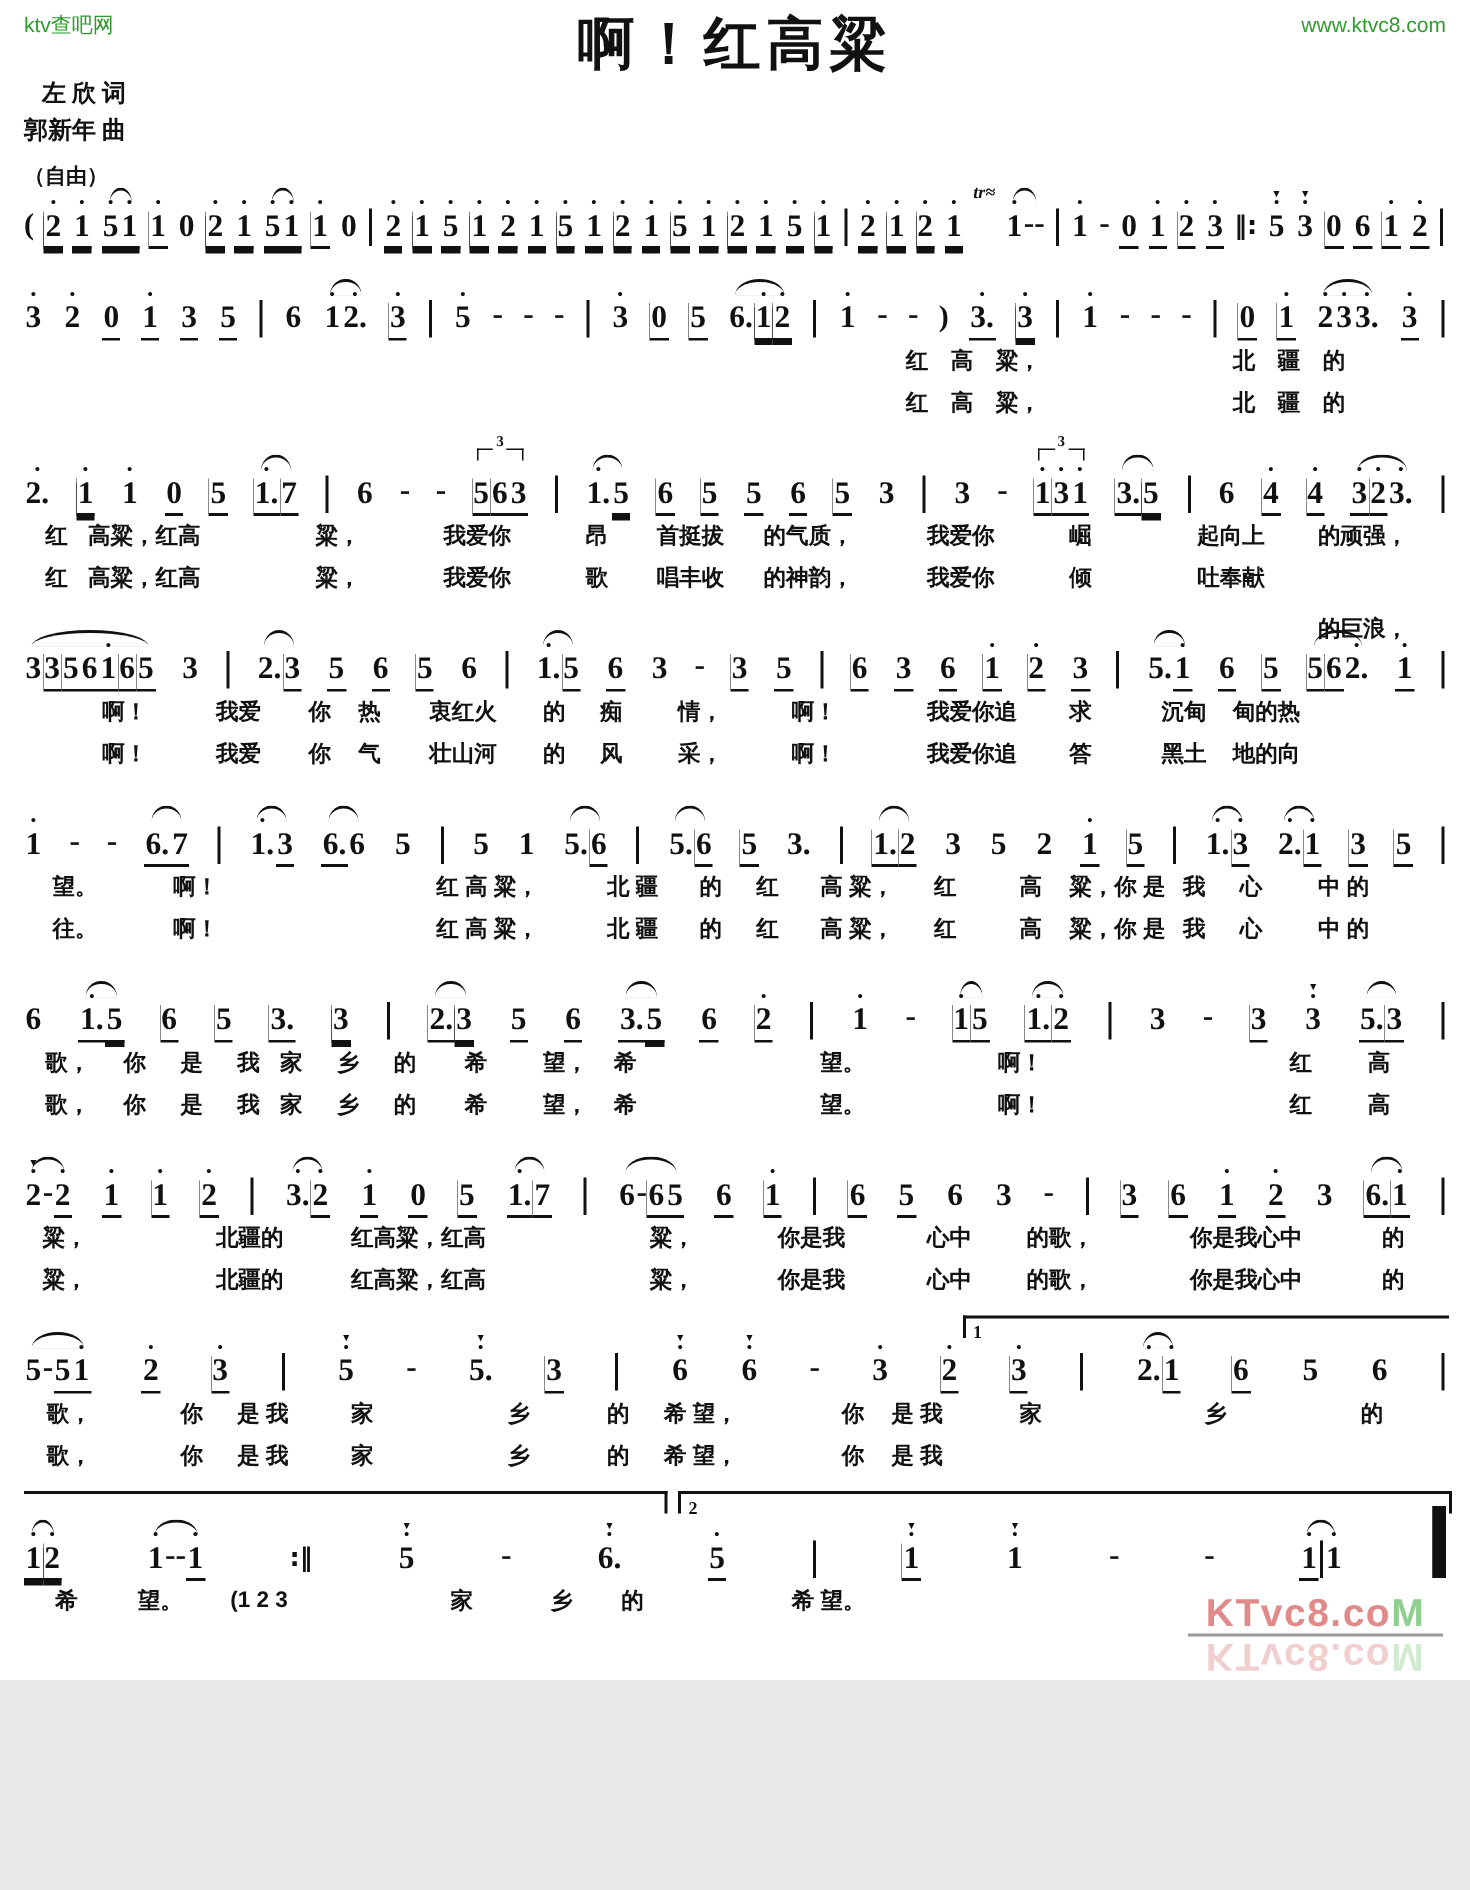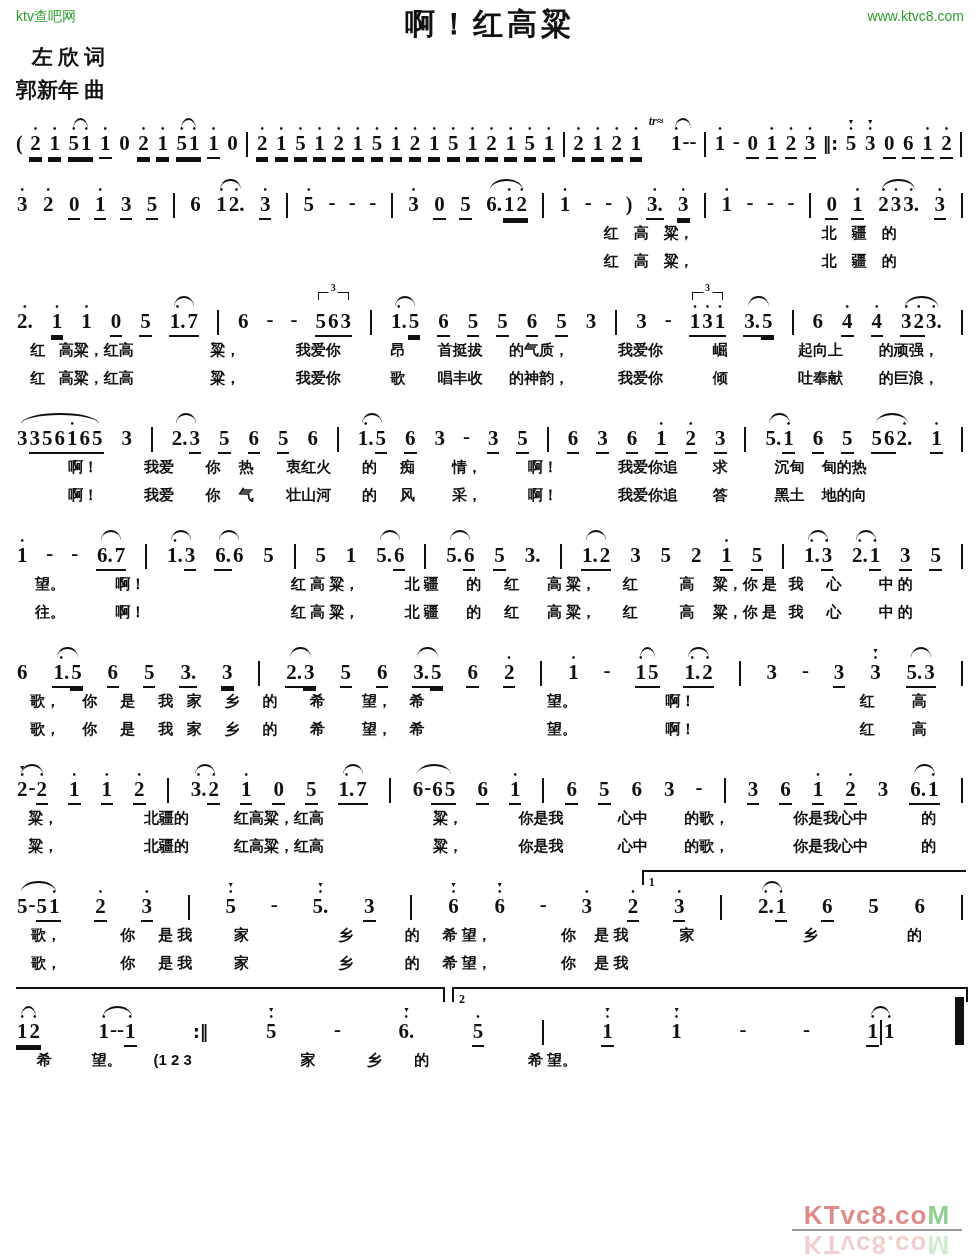--- a/index.html
+++ b/index.html
@@ -1,25 +1,25 @@
 <!DOCTYPE html>
 <html><head>
 <meta charset="utf-8">
 <style>
   html,body{margin:0;padding:0;background:#e8e8e8;}
-  .page{width:980px;height:1260px;background:#ffffff;box-sizing:border-box;
+  .page{width:980px;height:1120px;background:#ffffff;box-sizing:border-box;
         padding:8px 16px 0 16px;position:relative;overflow:hidden;
         font-family:"Liberation Serif", serif;color:#111;}
   .topbar{display:flex;justify-content:space-between;font-family:"Liberation Sans",sans-serif;
           font-size:14px;margin-bottom:0;}
-  .title{text-align:center;font-size:30px;font-weight:bold;letter-spacing:4px;margin-top:-22px;}
+  .title{text-align:center;font-size:38px;font-weight:bold;letter-spacing:4px;margin-top:-22px;}
   .meta{display:flex;justify-content:space-between;align-items:flex-start;margin-top:2px;}
   .key{font-size:25px;}
   .key sup{font-size:16px;vertical-align:super;}
-  .credits{text-align:right;font-size:21px;font-weight:600;line-height:1.55;margin-top:-6px;}
+  .credits{text-align:right;font-size:16px;font-weight:600;line-height:1.55;margin-top:-6px;}
   .tempo{font-size:19px;font-weight:600;margin-top:6px;}
   #score{margin-top:2px;}
   .system{position:relative;margin-bottom:15px;padding-top:6px;}
   .pre{font-size:14px;font-weight:600;margin-bottom:-6px;}
   .notes-row{display:flex;justify-content:space-between;align-items:flex-end;width:100%;}
   .nt{display:inline-flex;flex-direction:column;align-items:center;font-weight:bold;
       font-size:21px;line-height:1;}
   .top{height:15px;display:flex;flex-direction:column;justify-content:flex-end;
        align-items:center;font-style:normal;}
   .ac{font-size:7px;line-height:7px;}
@@ -65,20 +65,21 @@
   <div class="title">啊！红高粱</div>
   <div class="meta">
     <div class="credits">
       <div>左 欣 词</div>
       <div>郭新年 曲</div>
     </div>
   </div>
 
   <div id="score">
       <div class="system">
+        <div class="pre">（自由）</div>
         <div class="notes-row">
           <span class="paren">(</span>
           <span class="nt u2">
             <i class="top">
               <b class="da">•</b>
             </i>
             <b class="gl">2</b>
           </span>
           <span class="nt u2">
             <i class="top">
@@ -719,21 +720,21 @@
           <span class="seg" style="left: 1.5%;">红</span>
           <span class="seg" style="left: 4.5%;">高粱，红高</span>
           <span class="seg" style="left: 20.5%;">粱，</span>
           <span class="seg" style="left: 29.5%;">我爱你</span>
           <span class="seg" style="left: 39.5%;">歌</span>
           <span class="seg" style="left: 44.5%;">唱丰收</span>
           <span class="seg" style="left: 52%;">的神韵，</span>
           <span class="seg" style="left: 63.5%;">我爱你</span>
           <span class="seg" style="left: 73.5%;">倾</span>
           <span class="seg" style="left: 82.5%; text-align: right;">吐奉献</span>
-          <span class="seg" style="left: 91%;">的巨浪，</span>
+          <span class="seg" style="left: 91%; margin-top: 34px;">的巨浪，</span>
         </div>
       </div>
       <div class="system">
         <div class="notes-row">
           <span class="slur">
             <span class="nt u0">
               <i class="top"></i>
               <b class="gl">3</b>
             </span>
             <span class="nt u1">

